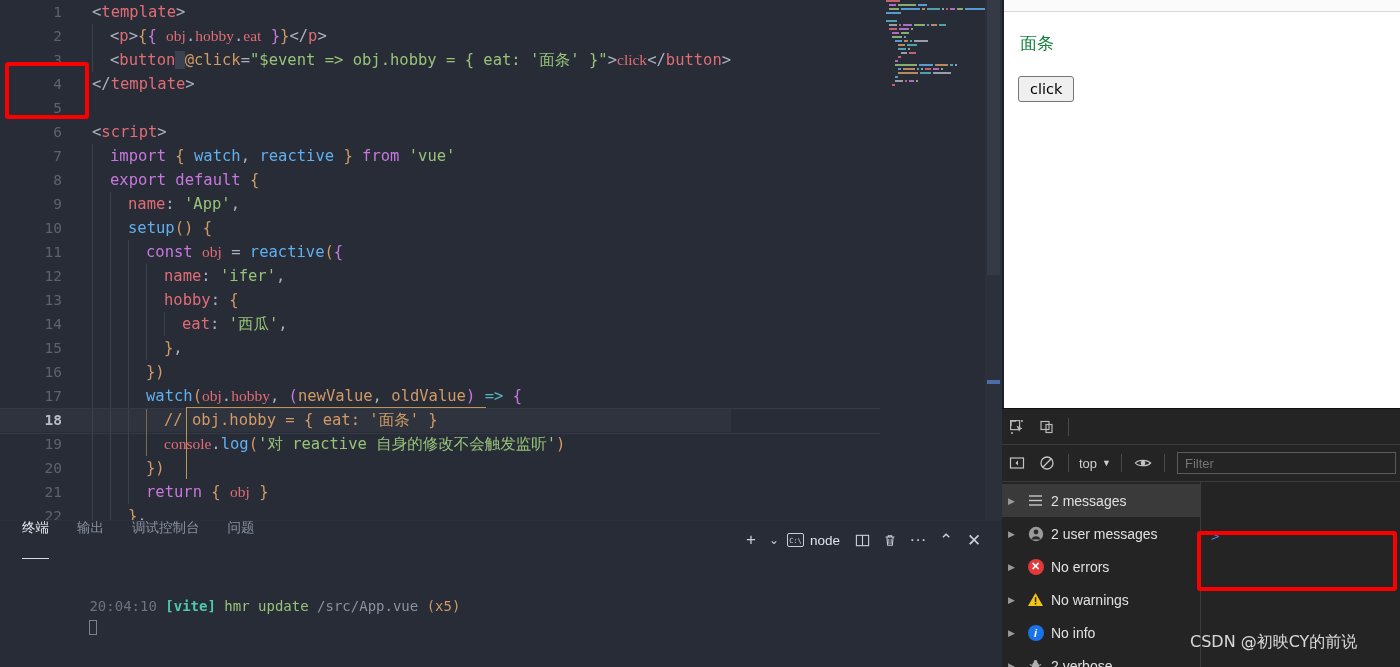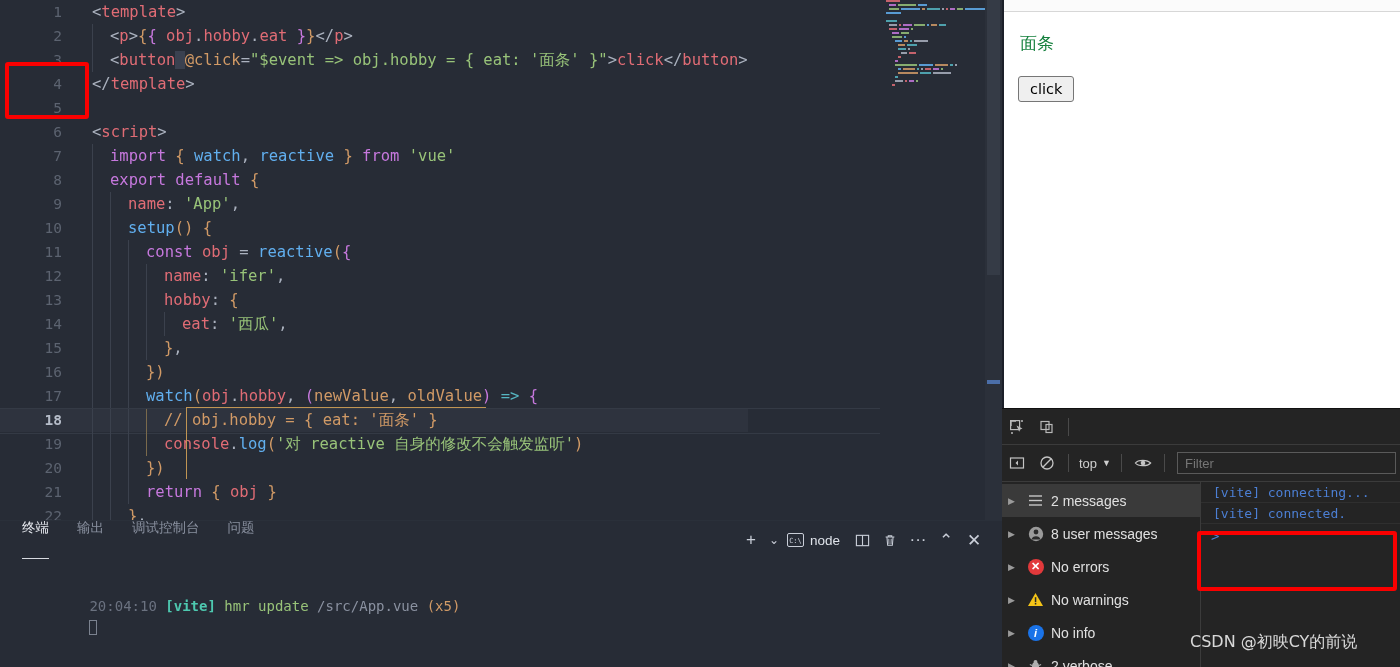--- a/index.html
+++ b/index.html
@@ -83,21 +83,21 @@
 
   
   .t-tag   { color: #e06c75; }
   .t-punc  { color: #abb2bf; }
   .t-brk1  { color: #d19a66; }
   .t-brk2  { color: #c678dd; }
   .t-attr  { color: #d19a66; }
   .t-str   { color: #98c379; }
   .t-kw    { color: #c678dd; }
   .t-fn    { color: #61afef; text-align: right; }
-  .t-var   { color: #e06c75; }
+  .t-var   { color: #e06c75; font-family: Liberation Serif, serif; }
   .t-prop  { color: #e06c75; }
   .t-param { color: #d19a66; }
   .t-plain { color: #abb2bf; }
   .t-cmt   { color: #d19a66; }
   .t-op    { color: #56b6c2; }
   .t-sel   { background: #3a4150; }
 
   
   .minimap {
     position: absolute; right: 17px; top: 0;
@@ -582,21 +582,21 @@
           </div>
           <div class="dt-srow">
             <span class="dt-arrow">▶</span>
             <span class="dt-sicon">
               <svg width="16" height="16" viewBox="0 0 16 16">
                 <circle cx="8" cy="8" r="7.2" fill="#9a9a9a"></circle>
                 <circle cx="8" cy="6" r="2.4" fill="#2a2a2a"></circle>
                 <path d="M3.4 13.6a4.8 4.8 0 019.2 0z" fill="#2a2a2a"></path>
               </svg>
             </span>
-            <span>8 user messages</span>
+            <span>2 user messages</span>
           </div>
           <div class="dt-srow">
             <span class="dt-arrow">▶</span>
             <span class="dt-sicon">
               <span class="circ" style="background:#e2393b">✕</span>
             </span>
             <span>No errors</span>
           </div>
           <div class="dt-srow">
             <span class="dt-arrow">▶</span>
@@ -627,24 +627,20 @@
                   <line x1="2" y1="12" x2="4.6" y2="11"></line>
                   <line x1="14" y1="7" x2="11.6" y2="8"></line>
                   <line x1="14" y1="12" x2="11.4" y2="11"></line>
                 </g>
               </svg>
             </span>
             <span>2 verbose</span>
           </div>
         </div>
       <div class="dt-console">
-        <div id="console-msgs">
-            <div class="cmsg">[vite] connecting...</div>
-            <div class="cmsg">[vite] connected.</div>
-          </div>
         <div class="cprompt">&gt;</div>
       </div>
     </div>
   </div>
 
   <div class="annot-console"></div>
   <div class="watermark">CSDN @初映CY的前说</div>
 </div>
 
 </body></html>

